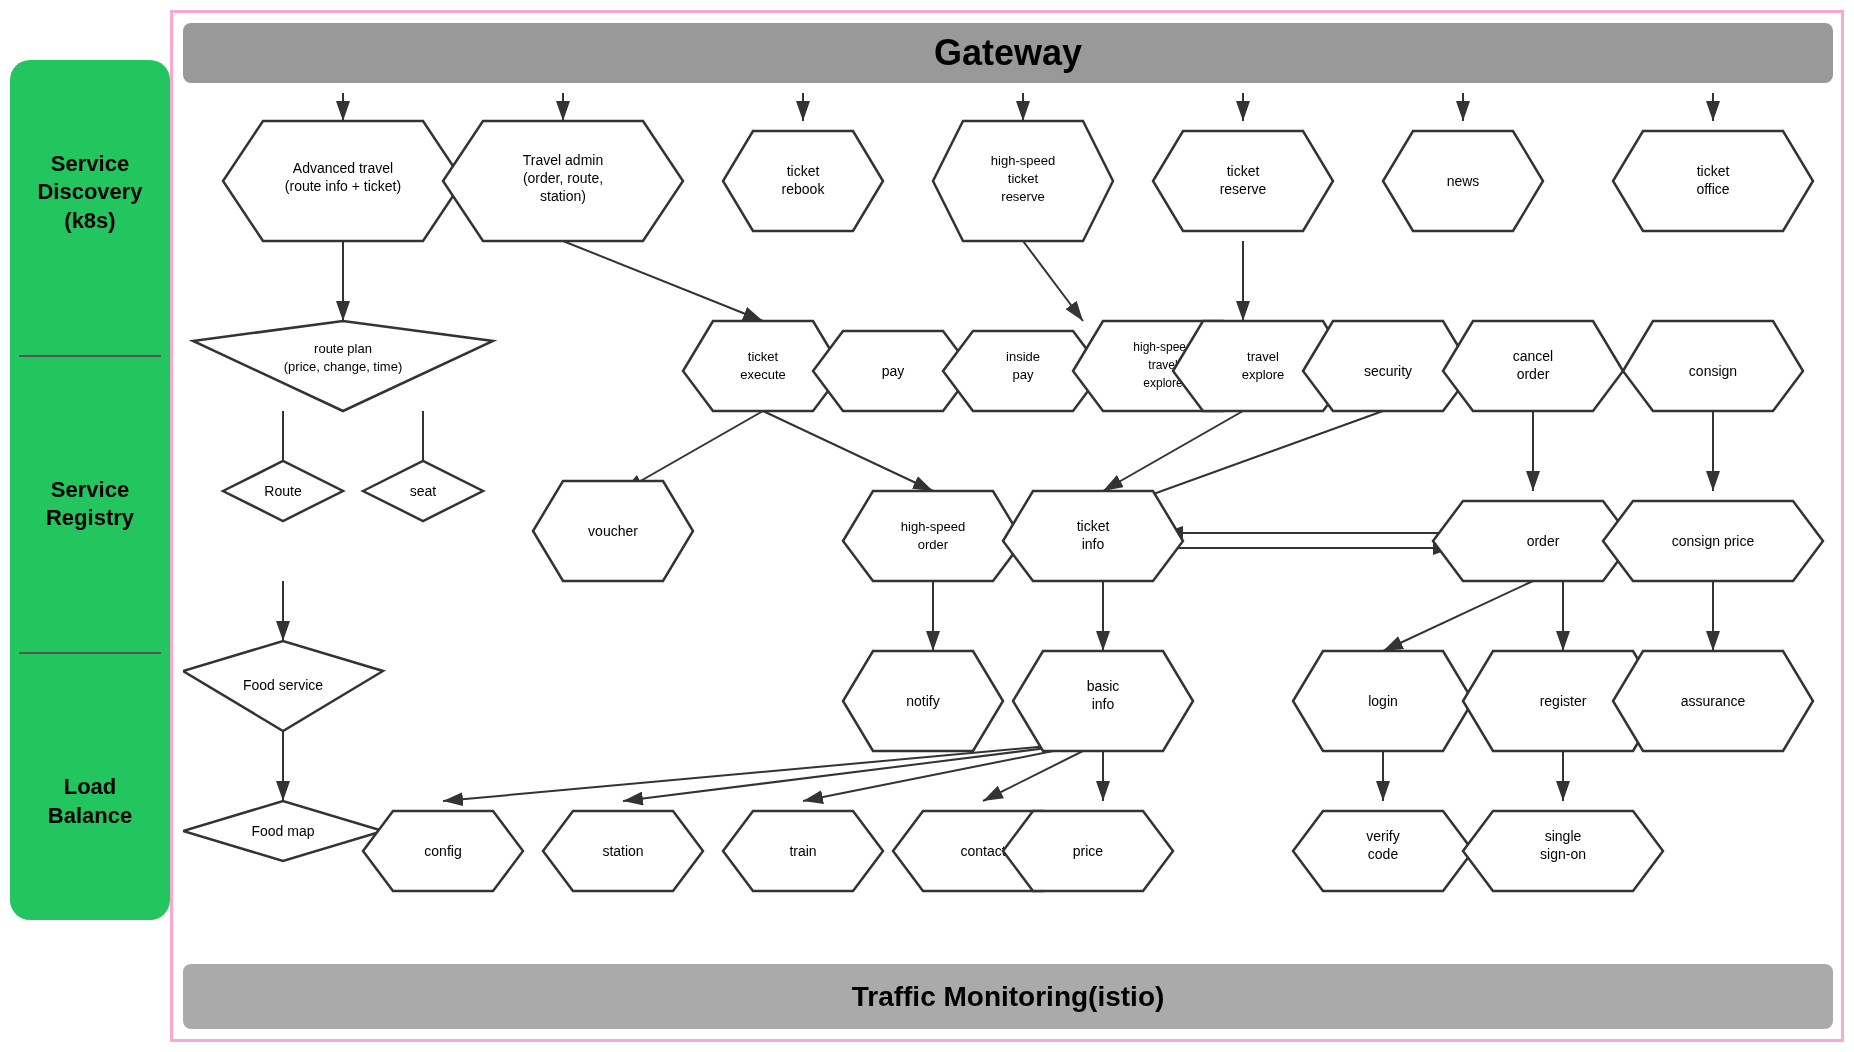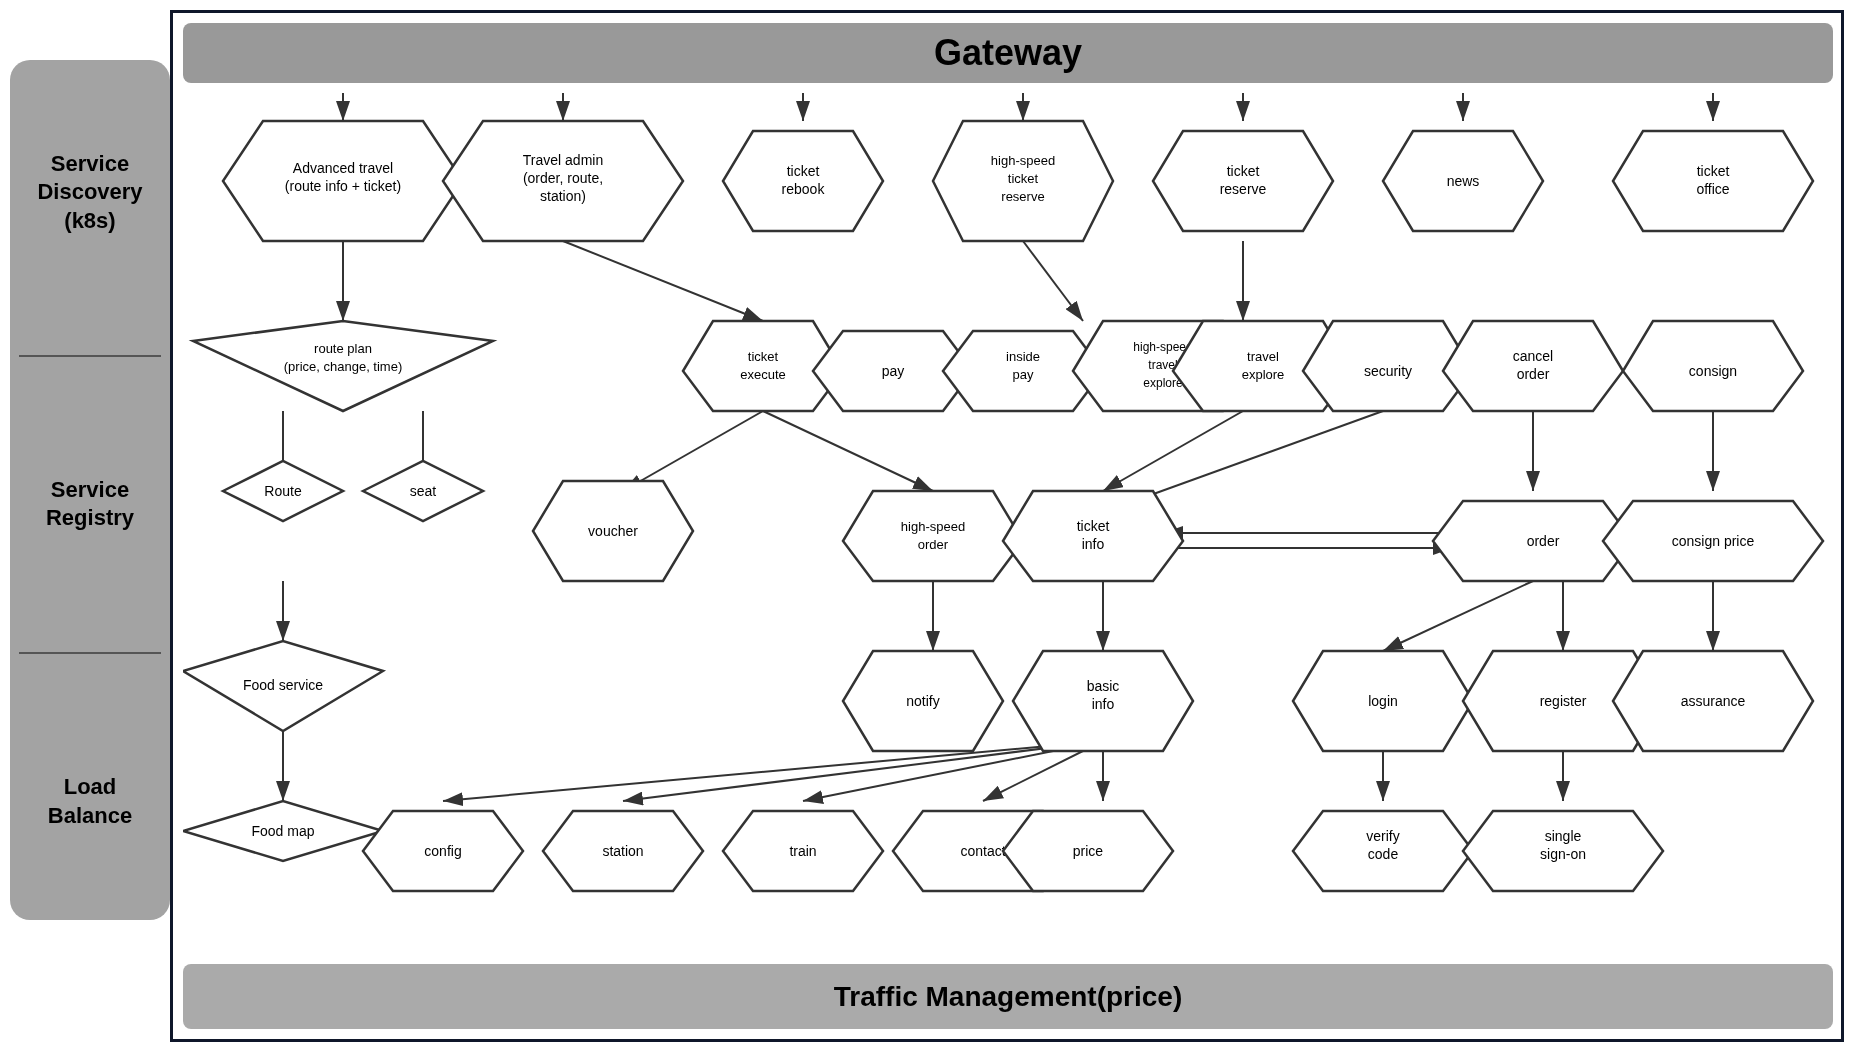--- a/index.html
+++ b/index.html
@@ -20,21 +20,21 @@
       height: 1032px;
     }
 
     
     .left-sidebar {
       position: absolute;
       left: 0;
       top: 50px;
       width: 160px;
       height: 860px;
-      background: #a3a3a3;
+      background: #22c55e;
       border-radius: 20px;
       display: flex;
       flex-direction: column;
       align-items: center;
       justify-content: space-around;
       padding: 30px 1px;
     }
 
     .sidebar-text {
       color: #000;
@@ -50,21 +50,21 @@
       background: #555;
     }
 
     
     .main-area {
       position: absolute;
       left: 160px;
       top: 0;
       width: 1674px;
       height: 1032px;
-      border: 3px solid #0f172a;
+      border: 3px solid #f9a8d4;
       background: #fff;
     }
 
     
     .gateway-bar {
       position: absolute;
       top: 10px;
       left: 10px;
       width: 1650px;
       height: 60px;
@@ -114,21 +114,21 @@
     <div class="sidebar-text">Load<br>Balance</div>
   </div>
 
   <div class="main-area">
 
     <div class="gateway-bar">
       <span class="gateway-label">Gateway</span>
     </div>
 
     <div class="bottom-bar">
-      <span class="bottom-label">Traffic Management(price)</span>
+      <span class="bottom-label">Traffic Monitoring(istio)</span>
     </div>
 
     <svg width="1670" height="960" style="position:absolute;top:80px;left:10px;">
       <defs>
         <marker id="arrowhead" markerWidth="10" markerHeight="7" refX="10" refY="3.5" orient="auto">
           <polygon points="0 0, 10 3.5, 0 7" fill="#333"></polygon>
         </marker>
       </defs>
 
       <line x1="160" y1="0" x2="160" y2="28" stroke="#333" stroke-width="2" marker-end="url(#arrowhead)"></line>

